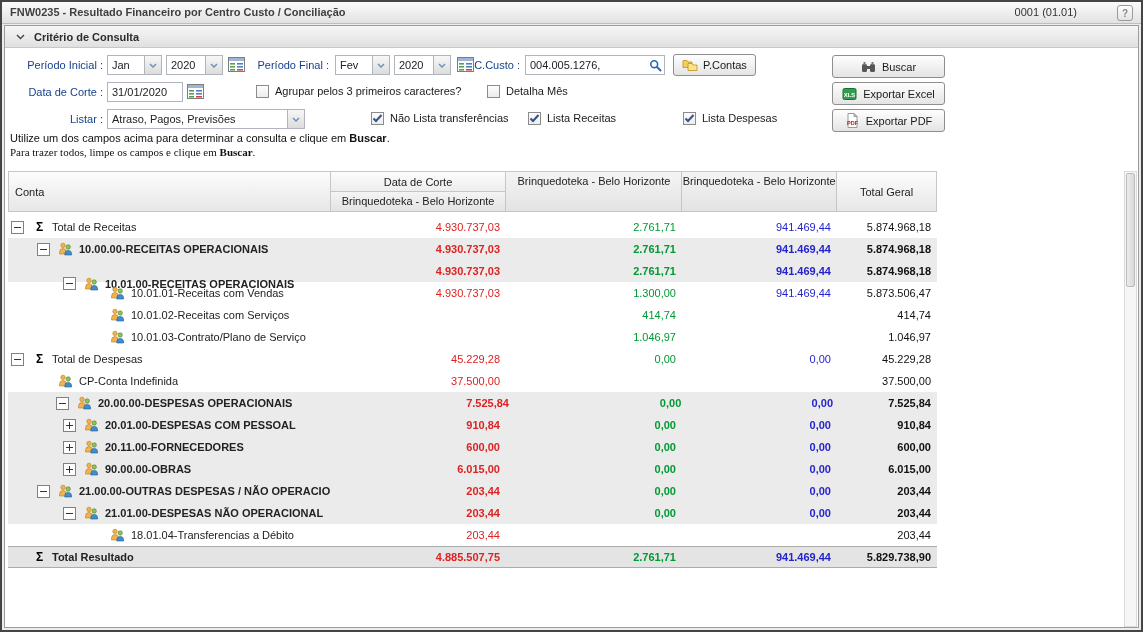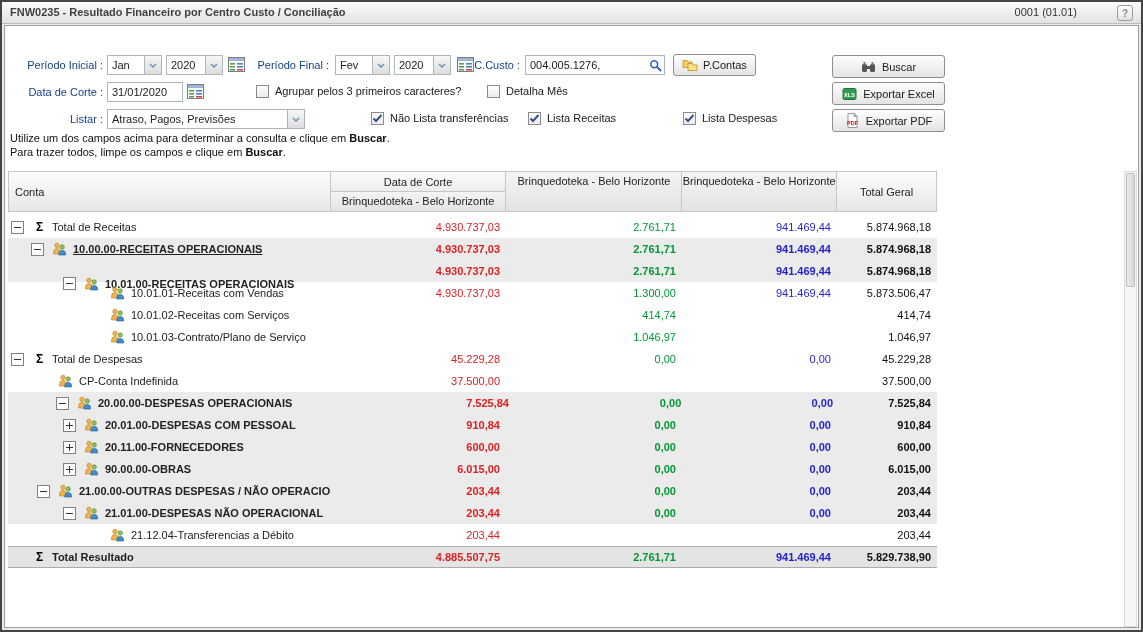--- a/index.html
+++ b/index.html
@@ -90,20 +90,28 @@
 <div id="app">
 
   <div class="titlebar">
     <span class="title">FNW0235 - Resultado Financeiro por Centro Custo / Conciliação</span>
     <span class="wincode">0001 (01.01)</span>
     <button class="helpbtn">?</button>
   </div>
 
   <div class="panel">
 
+    <div class="crit-header">
+      <span class="chev">
+        <svg width="9" height="6" viewBox="0 0 9 6">
+            <path d="M1 1 L4.5 4.5 L8 1" stroke="#444" stroke-width="1.4" fill="none"></path>
+          </svg>
+      </span>
+      <span class="ctitle">Critério de Consulta</span>
+    </div>
 
     <div class="lbl" style="left:2px; top:29px; width:96px;">Período Inicial :</div>
     <div class="fld sel" style="left:102px; top:29px; width:55px;">
       <span class="val">Jan</span>
       <span class="trg">
           <svg width="8" height="5" viewBox="0 0 8 5">
             <path d="M1 1 L4 4 L7 1" stroke="#6f93b8" stroke-width="1.5" fill="none"></path>
           </svg>
         </span>
     </div>
@@ -253,21 +261,21 @@
             <path d="M9 0.5 l3 3 h-3 z" fill="#d8d8d8" stroke="#9a9a9a"></path>
             <text x="7.5" y="11.5" font-size="5.5" fill="#cc1111" text-anchor="middle" font-weight="bold">PDF</text>
           </svg>
       </span>
       <span>Exportar PDF</span>
     </div>
 
     <div class="instr" style="top:106px;">
       <span>Utilize um dos campos acima para determinar a consulta e clique em </span><b>Buscar</b><span>.</span>
     </div>
-    <div class="instr" style="top:120px;">
+    <div class="instr" style="top:120px;font-family:Liberation Serif, serif;">
       <span>Para trazer todos, limpe os campos e clique em </span><b>Buscar</b><span>.</span>
     </div>
 
     <div class="thead">
       <div class="hc hc-conta">Conta</div>
       <div class="hc hgroup" style="width:176px;">
         <div class="gt">Data de Corte</div>
         <div class="gs">Brinquedoteka - Belo Horizonte</div>
       </div>
       <div class="hc hgroup" style="width:176px;">
@@ -285,21 +293,21 @@
             <span class="tg"></span>
             <span class="sig">Σ</span>
             <span>Total de Receitas</span>
           </div>
           <div class="c-num" style="width: 176px; color: rgb(221, 34, 34);">4.930.737,03</div>
           <div class="c-num" style="width: 176px; color: rgb(0, 153, 51);">2.761,71</div>
           <div class="c-num" style="width: 155px; color: rgb(36, 36, 204);">941.469,44</div>
           <div class="c-num" style="width: 100px; color: rgb(17, 17, 17);">5.874.968,18</div>
         </div>
         <div class="trow shaded bold">
-          <div class="c-conta" style="padding-left: 23px; text-decoration: underline;">
+          <div class="c-conta" style="padding-left: 29px;">
             <span class="tg"></span>
             <span class="ppl"><svg width="15" height="14" viewBox="0 0 15 14">
                 <circle cx="5" cy="3.4" r="2.2" fill="#f2b24e" stroke="#b97c16" stroke-width="0.6"></circle>
                 <path d="M1.5 10.5 q0-4 3.5-4 t3.5 4 v1.5 h-7 z" fill="#f2b24e" stroke="#b97c16" stroke-width="0.6"></path>
                 <circle cx="10.2" cy="5" r="2.2" fill="#8fc25c" stroke="#4e7d22" stroke-width="0.6"></circle>
                 <path d="M6.8 12 q0-3.6 3.4-3.6 t3.4 3.6 v1 h-6.8 z" fill="#3f8fd0" stroke="#1d5c94" stroke-width="0.6"></path>
               </svg></span>
             <span>10.00.00-RECEITAS OPERACIONAIS</span>
           </div>
           <div class="c-num" style="width: 176px; color: rgb(221, 34, 34);">4.930.737,03</div>
@@ -496,21 +504,21 @@
         </div>
         <div class="trow">
           <div class="c-conta" style="padding-left: 81px;">
             <span class="tg hid"></span>
             <span class="ppl"><svg width="15" height="14" viewBox="0 0 15 14">
                 <circle cx="5" cy="3.4" r="2.2" fill="#f2b24e" stroke="#b97c16" stroke-width="0.6"></circle>
                 <path d="M1.5 10.5 q0-4 3.5-4 t3.5 4 v1.5 h-7 z" fill="#f2b24e" stroke="#b97c16" stroke-width="0.6"></path>
                 <circle cx="10.2" cy="5" r="2.2" fill="#8fc25c" stroke="#4e7d22" stroke-width="0.6"></circle>
                 <path d="M6.8 12 q0-3.6 3.4-3.6 t3.4 3.6 v1 h-6.8 z" fill="#3f8fd0" stroke="#1d5c94" stroke-width="0.6"></path>
               </svg></span>
-            <span>21.12.04-Transferencias a Débito</span>
+            <span>18.01.04-Transferencias a Débito</span>
           </div>
           <div class="c-num" style="width: 176px; color: rgb(221, 34, 34);">203,44</div>
           <div class="c-num" style="width: 176px; color: rgb(0, 153, 51);"></div>
           <div class="c-num" style="width: 155px; color: rgb(36, 36, 204);"></div>
           <div class="c-num" style="width: 100px; color: rgb(17, 17, 17);">203,44</div>
         </div>
         <div class="trow shaded bold totalrow">
           <div class="c-conta" style="padding-left: 3px;">
             <span class="tg hid"></span>
             <span class="sig">Σ</span>

